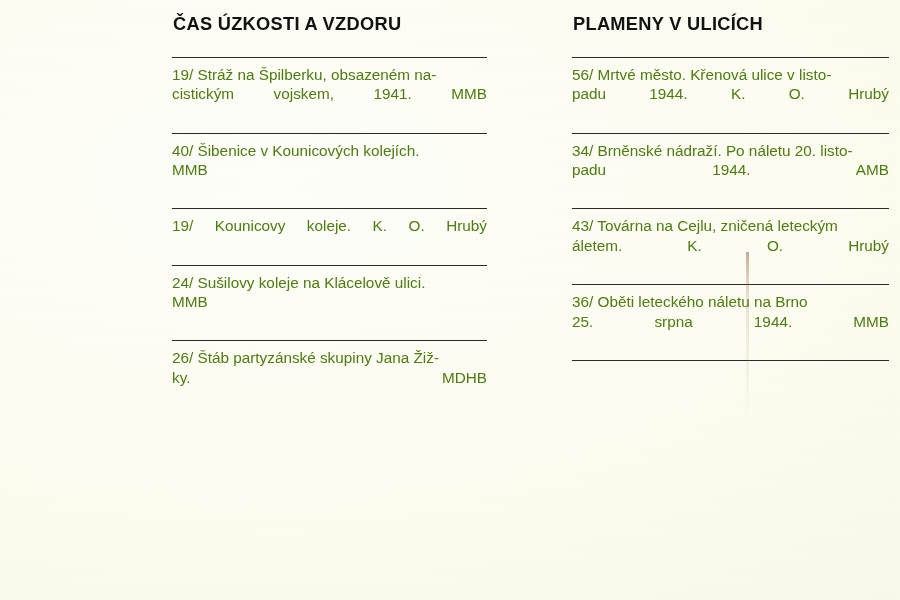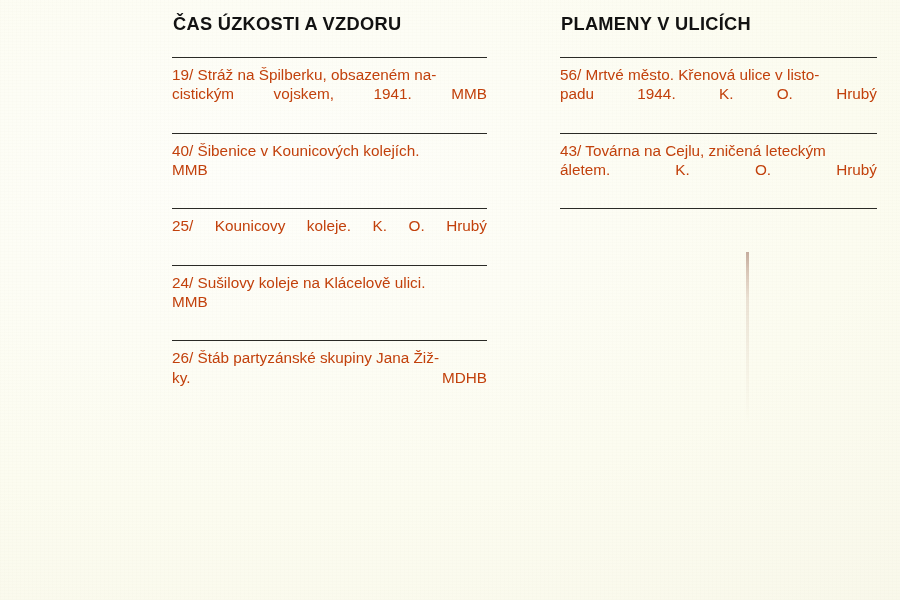--- a/index.html
+++ b/index.html
@@ -51,21 +51,21 @@
         rgba(0,0,0,0) 100%);
     filter: blur(.4px);
   }
 
   
   .col {
     position: absolute;
     top: 14px;
   }
   #col-left  { left: 172px; width: 315px; }
-  #col-right { left: 560px; width: 317px; }
+  #col-right { left: 572px; width: 317px; }
 
   .col-heading {
     font-size: 19px;
     font-weight: bold;
     letter-spacing: .3px;
     color: #121212;
     margin: 0 0 22px 1px;
     line-height: 1.1;
     white-space: nowrap;
     transform: scaleX(.96);
@@ -73,21 +73,21 @@
   }
 
   .entry {
     border-top: 1.6px solid #2a2a26;
     padding: 7px 0 9px 0;
   }
   .entry-text {
     margin: 0;
     font-size: 15.3px;
     line-height: 1.28;
-    color: #c2410c;
+    color: #4d7c0f;
     text-align: justify;
     text-justify: inter-word;
     hyphens: none;
     white-space: pre-line;
   }
   
   .entry-text::after {
     content: "";
     display: inline-block;
     width: 100%;
@@ -110,21 +110,21 @@
   <div class="entry-list">
     <div class="entry">
       <p class="entry-text">19/ Stráž na Špilberku, obsazeném na-
 cistickým vojskem, 1941. MMB</p>
     </div>
     <div class="entry">
       <p class="entry-text">40/ Šibenice v Kounicových kolejích.
 MMB</p>
     </div>
     <div class="entry">
-      <p class="entry-text">25/ Kounicovy koleje. K. O. Hrubý</p>
+      <p class="entry-text">19/ Kounicovy koleje. K. O. Hrubý</p>
     </div>
     <div class="entry">
       <p class="entry-text">24/ Sušilovy koleje na Klácelově ulici.
 MMB</p>
     </div>
     <div class="entry">
       <p class="entry-text">26/ Štáb partyzánské skupiny Jana Žiž-
 ky. MDHB</p>
     </div>
 
@@ -132,20 +132,28 @@
 </div>
 
 <div id="col-right" class="col">
   <h2 class="col-heading">PLAMENY V ULICÍCH</h2>
   <div class="entry-list">
     <div class="entry">
       <p class="entry-text">56/ Mrtvé město. Křenová ulice v listo-
 padu 1944. K. O. Hrubý</p>
     </div>
     <div class="entry">
+      <p class="entry-text">34/ Brněnské nádraží. Po náletu 20. listo-
+padu 1944. AMB</p>
+    </div>
+    <div class="entry">
       <p class="entry-text">43/ Továrna na Cejlu, zničená leteckým
 áletem. K. O. Hrubý</p>
+    </div>
+    <div class="entry">
+      <p class="entry-text">36/ Oběti leteckého náletu na Brno
+25. srpna 1944. MMB</p>
     </div>
     <div class="closing-rule"></div>
   </div>
 </div>
 
 <div id="scratch"></div>
 
 </body></html>

